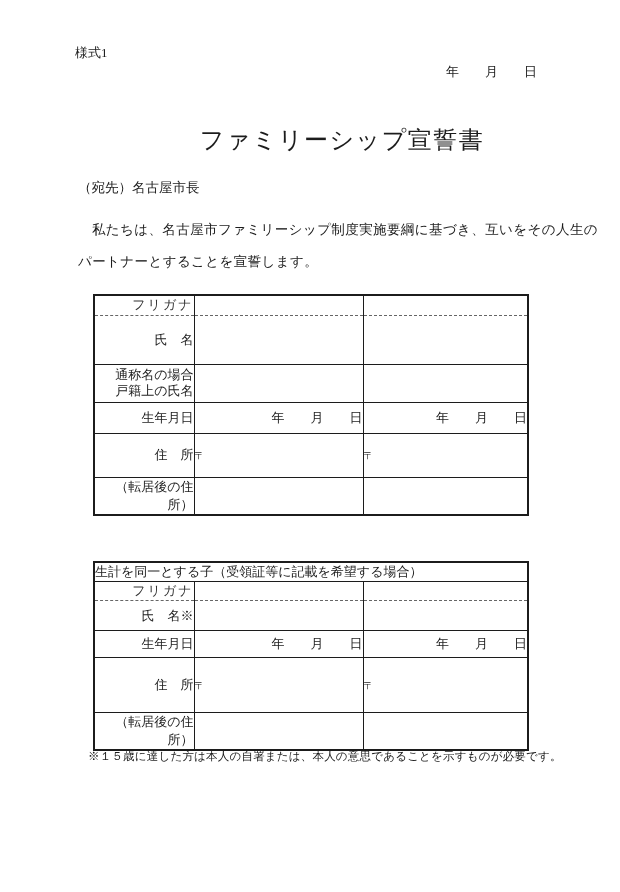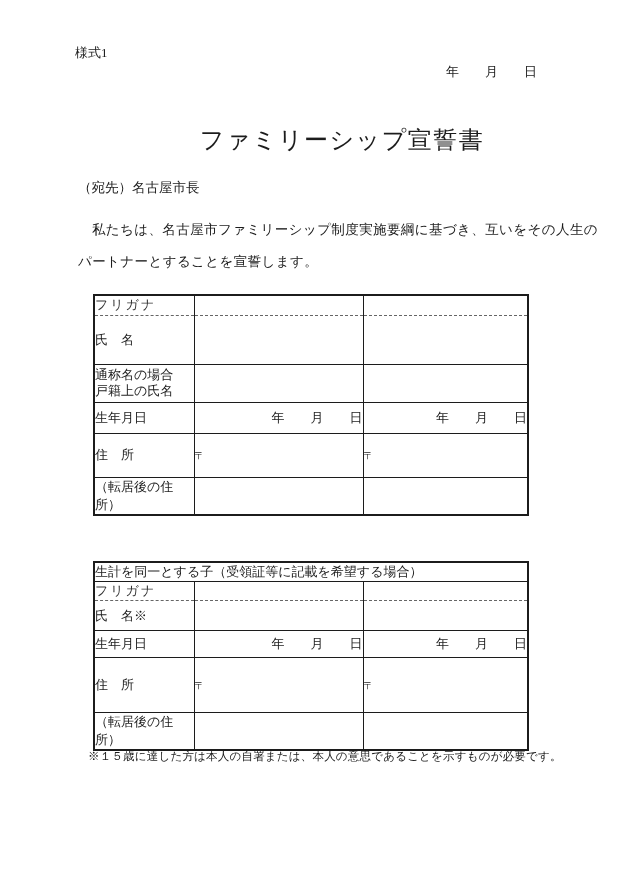--- a/index.html
+++ b/index.html
@@ -31,21 +31,21 @@
   .t2 { top: 561px; }
   .form-table td {
     border: 1px solid #1c1c1c;
     padding: 0; font-size: 13px; overflow: hidden;
     vertical-align: middle;
   }
   col.c0 { width: 100px; } col.c1 { width: 169px; } col.c2 { width: 165px; }
 
   .t-head-center { text-align: center; font-size: 13.5px; }
   .t-head-left   { text-align: left; padding-left: 5px; font-size: 13px; }
-  .lbl   { text-align: left; }
+  .lbl   { text-align: right; }
   .furi  { font-size: 9px; letter-spacing: 2px; color: #333; }
   tr.furi-row td  { border-bottom: 1px dashed #666; }
   tr.after-furi td { border-top: 1px dashed #666; }
   .legal { font-size: 12.5px; line-height: 16px; white-space: pre-line; margin-top: 36px; }
   .date-cell { text-align: right; padding-right: 10px; }
   .addr-cell { vertical-align: top; text-align: left; padding: 3px 6px; }
   .postal { font-size: 10px; }
   .moved  { font-size: 11px; }
 
   .t1 tr.r0 td { height: 19px; }

